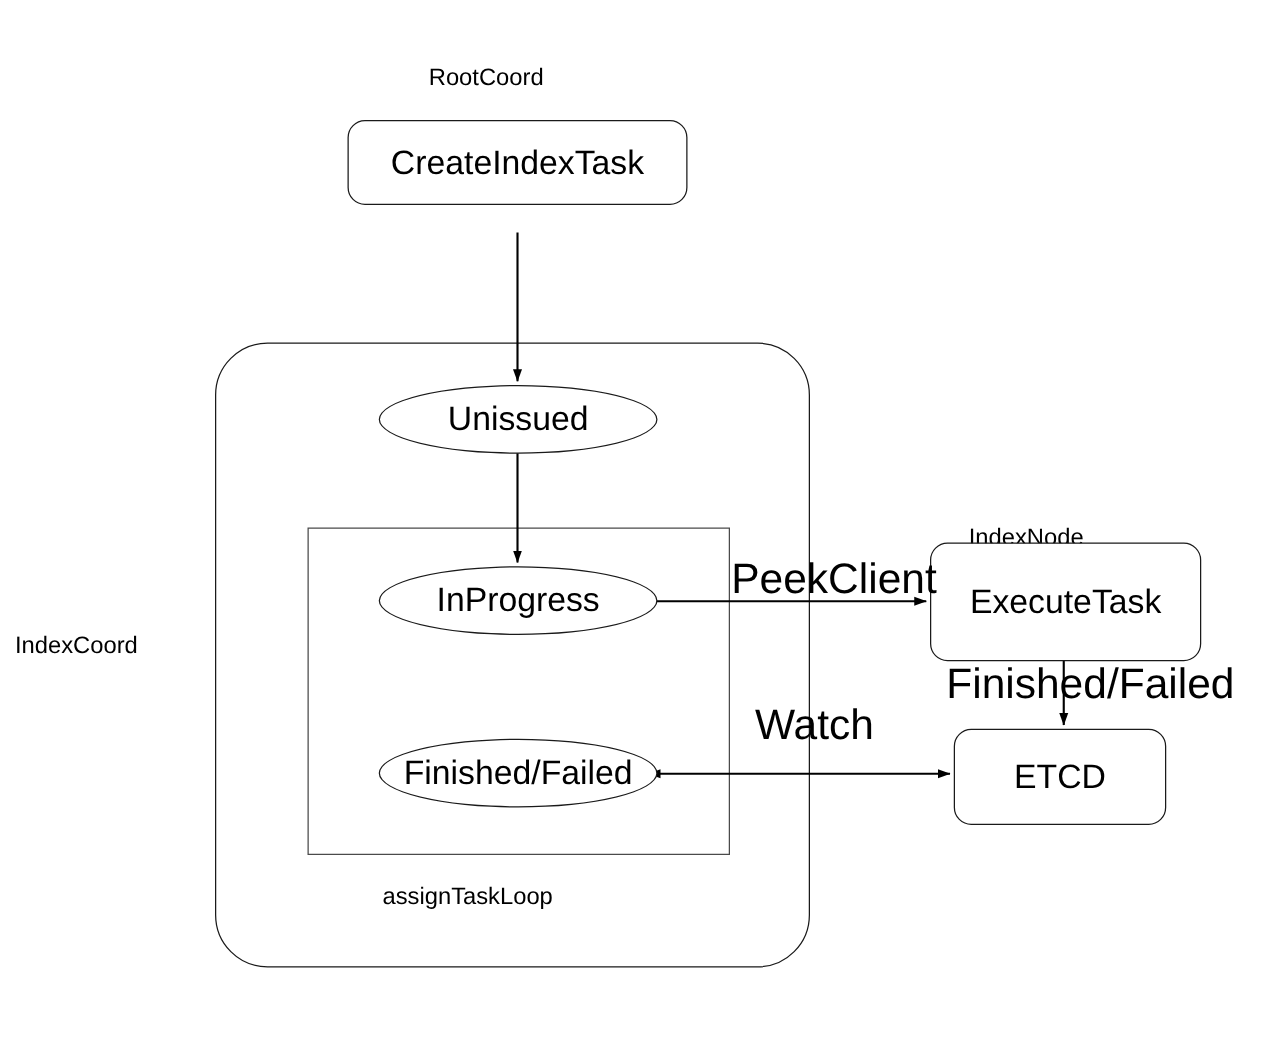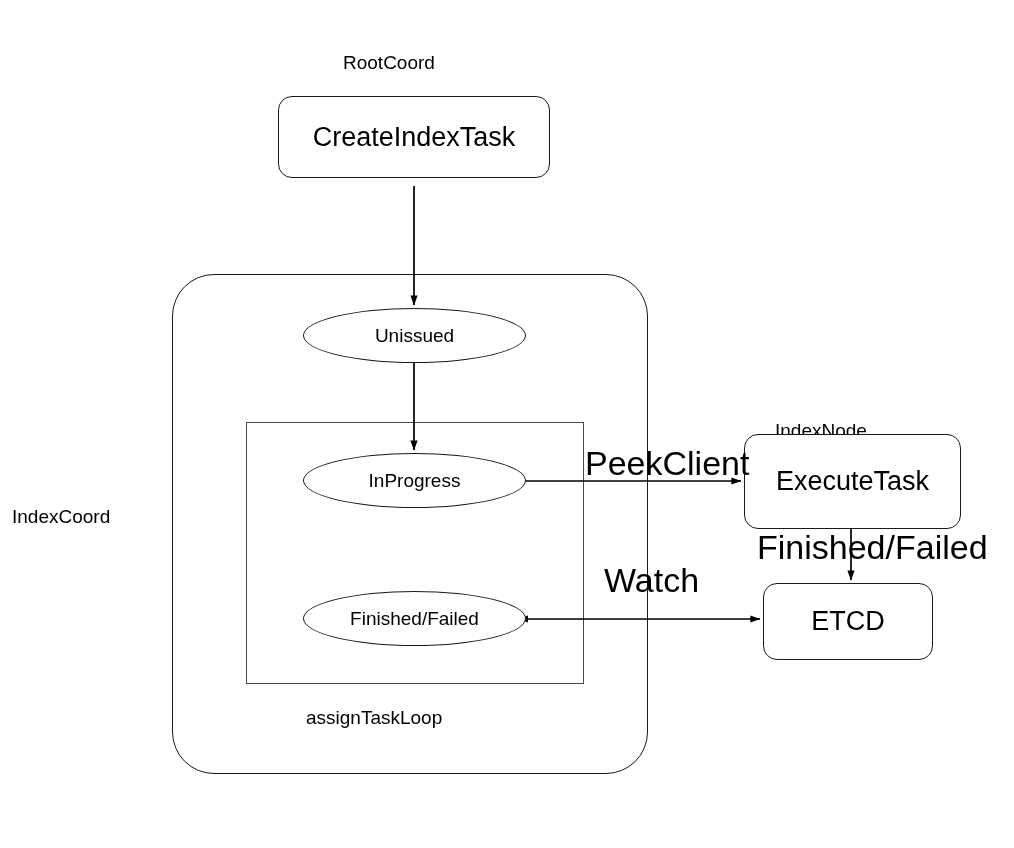--- a/index.html
+++ b/index.html
@@ -35,21 +35,21 @@
   .rbox {
     border: 1.4px solid #1a1a1a;
     border-radius: 14px;
     background: #ffffff;
     font-size: 27px;
   }
   .ellipse {
     border: 1.4px solid #1a1a1a;
     border-radius: 50%;
     background: #ffffff;
-    font-size: 19px;
+    font-size: 27px;
   }
   .plain-label {
     position: absolute;
     color: #000000;
     font-size: 19px;
     white-space: nowrap;
   }
   .edge-label {
     position: absolute;
     color: #000000;
@@ -102,21 +102,21 @@
 
     <line x1="414" y1="362" x2="414" y2="450" stroke="#000000" stroke-width="1.7" marker-end="url(#arrowEnd)"></line>
 
     <line x1="524" y1="481" x2="741" y2="481" stroke="#000000" stroke-width="1.7" marker-end="url(#arrowEnd)"></line>
 
     <line x1="851" y1="519" x2="851" y2="580" stroke="#000000" stroke-width="1.7" marker-end="url(#arrowEnd)"></line>
 
     <line x1="528" y1="619" x2="760" y2="619" stroke="#000000" stroke-width="1.7" marker-start="url(#arrowStart)" marker-end="url(#arrowEnd)"></line>
   </svg>
 
-  <div class="node rbox" style="left:278px; top:96px; width:272px; height:82px;">
+  <div class="node rbox" style="left:278px; top:96px; width:272px; height:68px;">
     <span>CreateIndexTask</span>
   </div>
 
   <div class="node ellipse" style="left:303px; top:308px; width:223px; height:55px;">
     <span>Unissued</span>
   </div>
 
   <div class="node ellipse" style="left:303px; top:453px; width:223px; height:55px;text-align:right;">
     <span>InProgress</span>
   </div>

